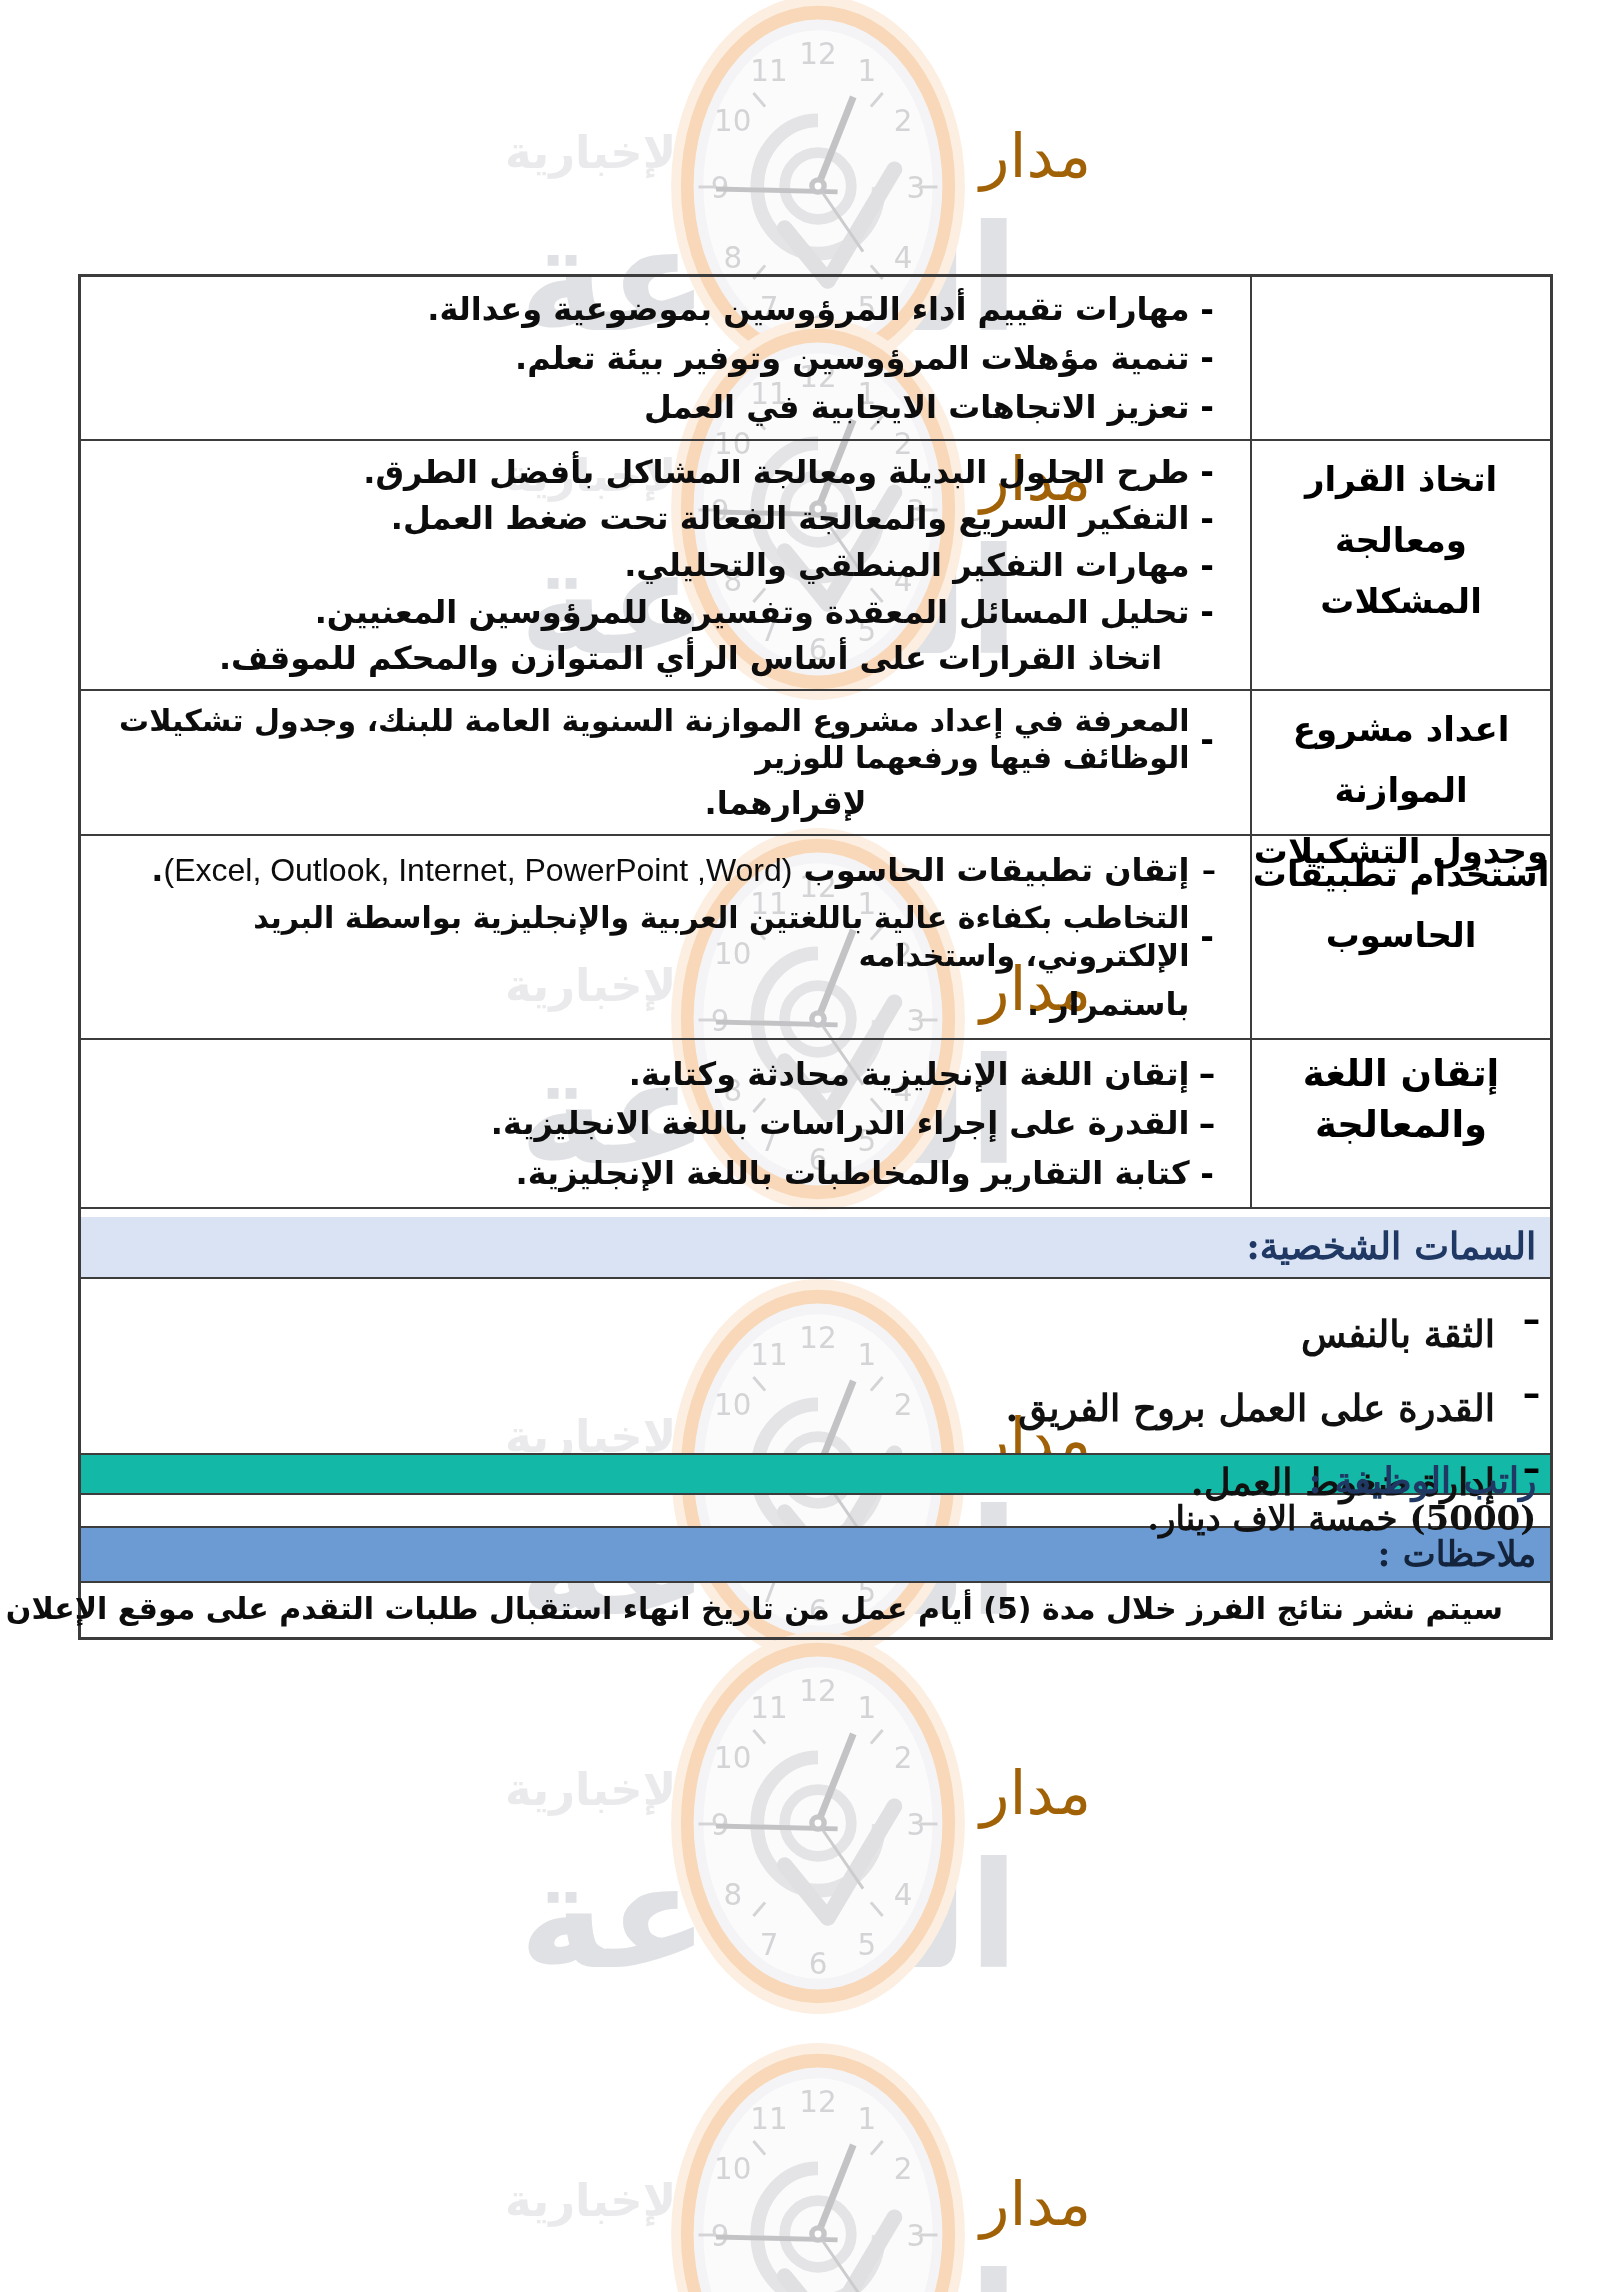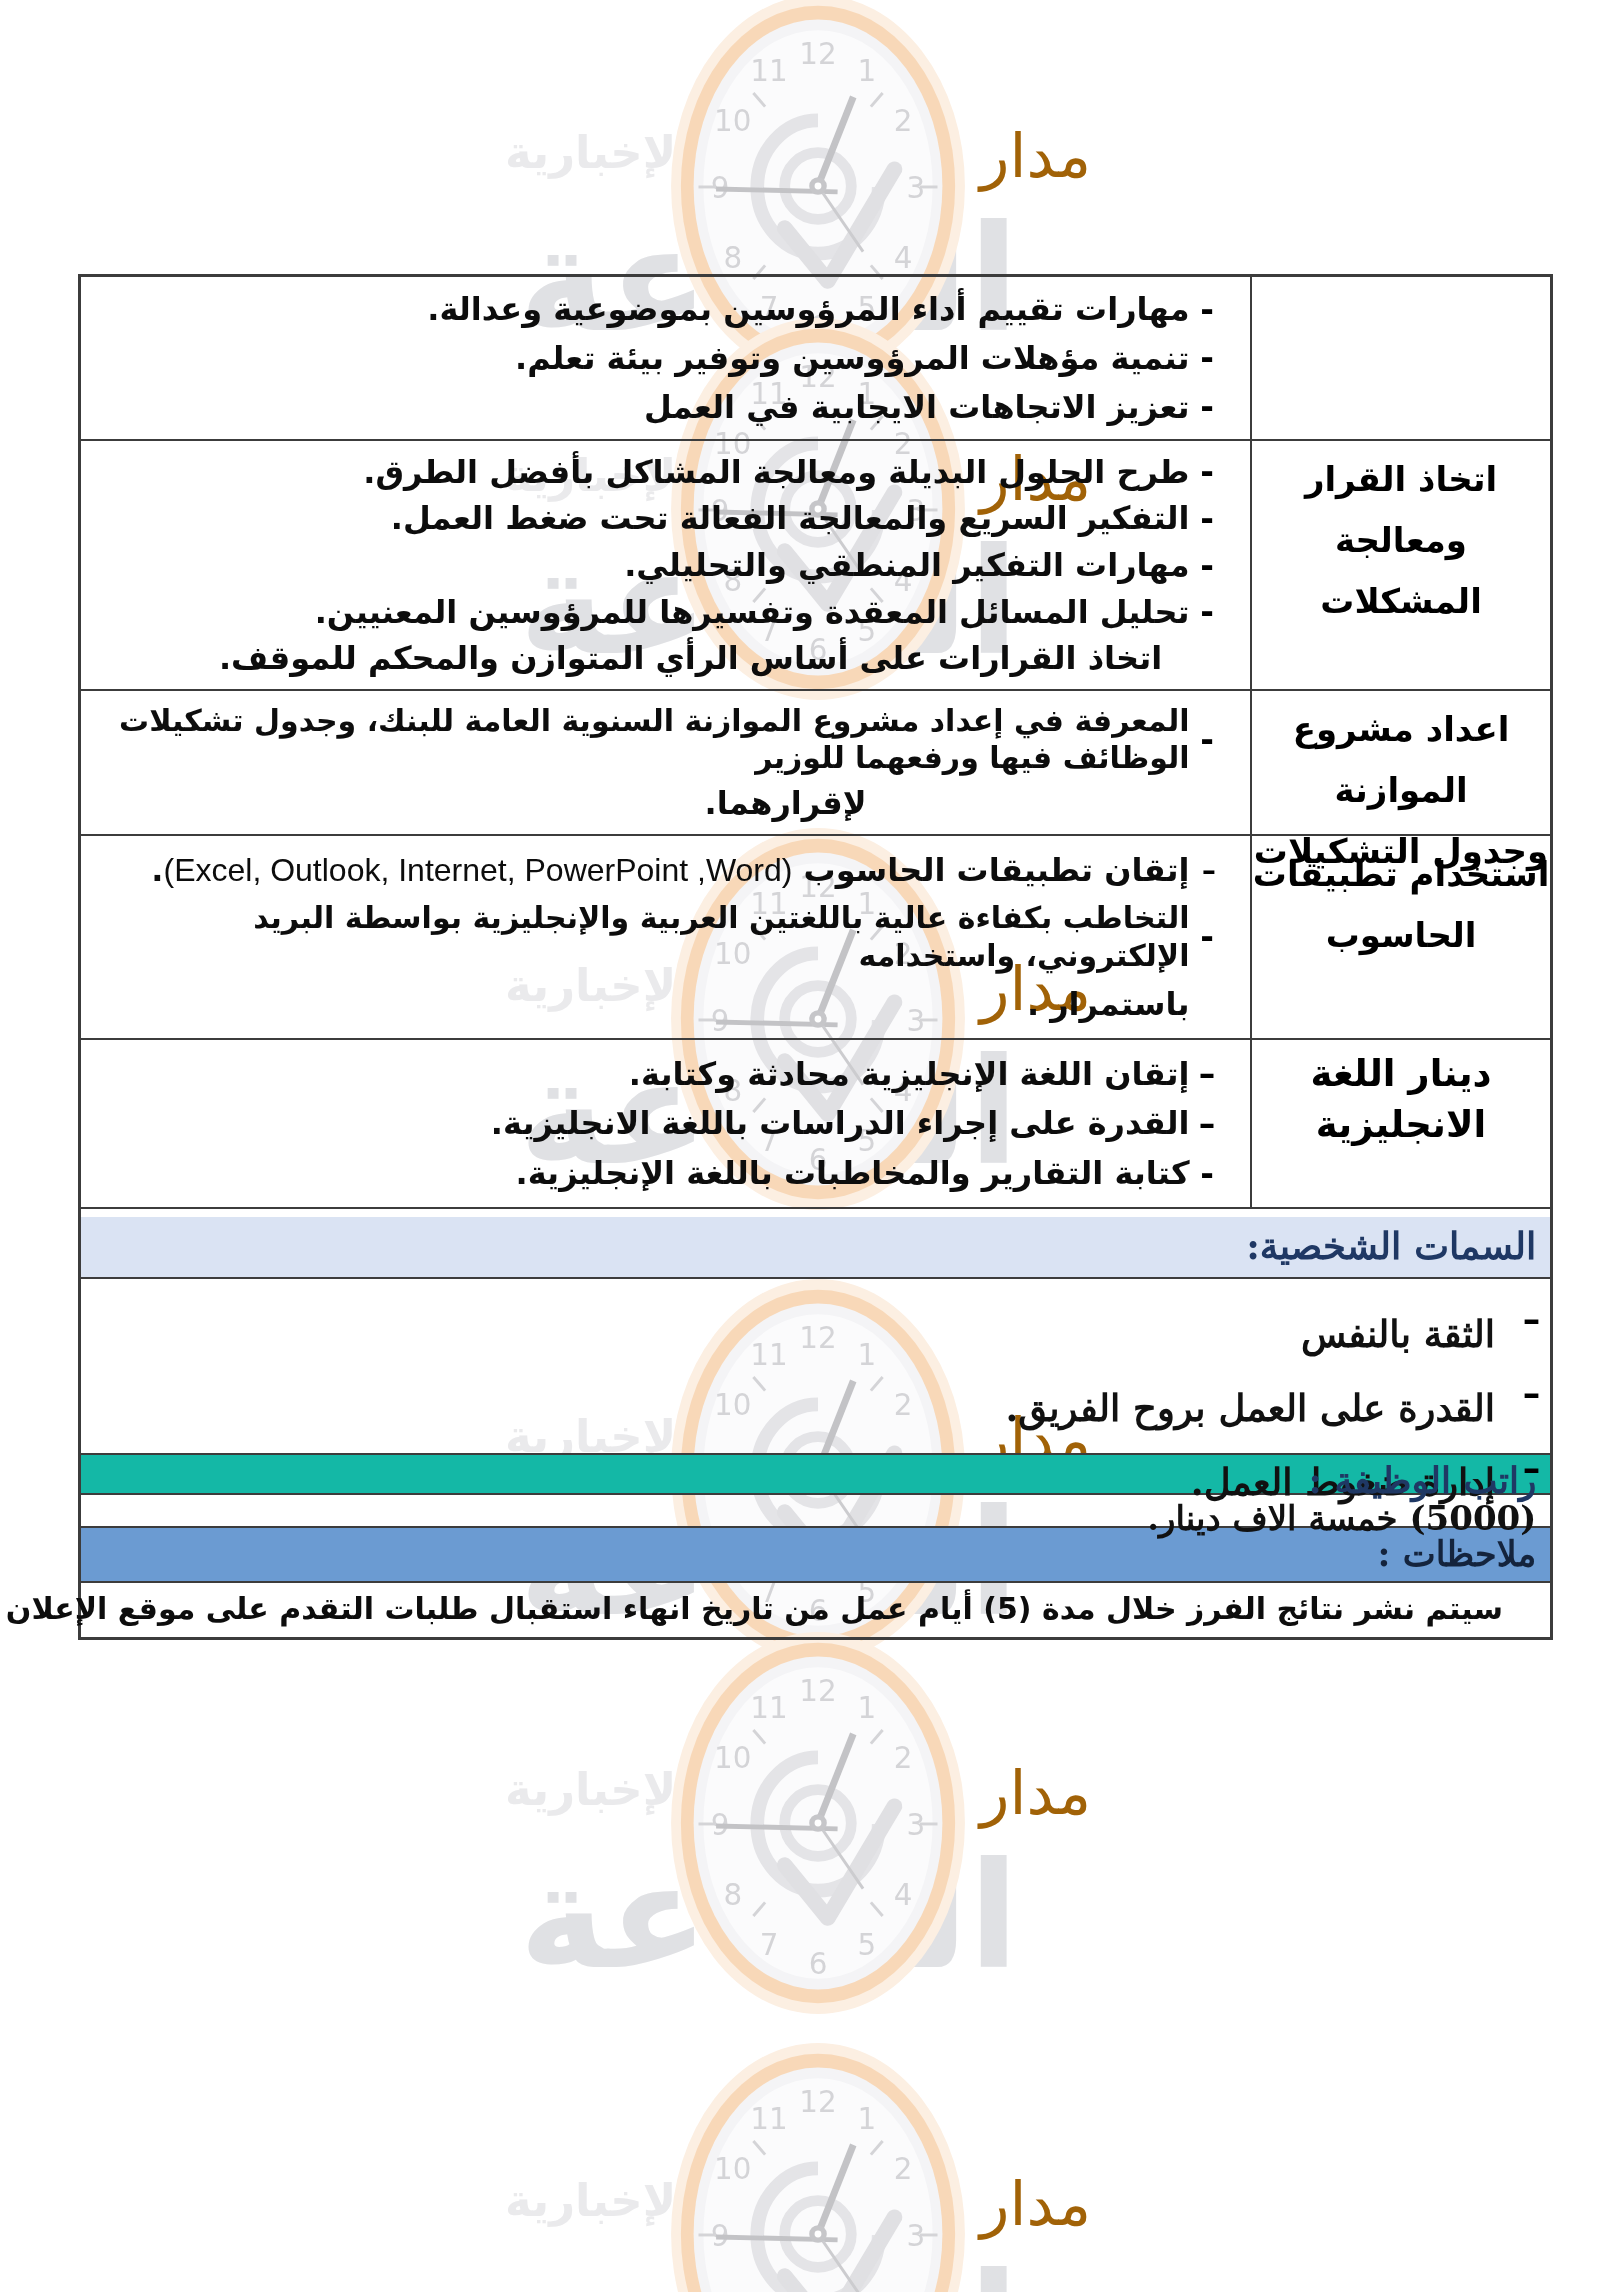--- a/index.html
+++ b/index.html
@@ -239,21 +239,21 @@
         </div>
         <div class="bline">
           <span class="mk mk-empty"></span>
           <span class="bt">باستمرار .</span>
         </div>
       </div>
     </div>
 
     <div class="trow r5">
       <div class="hcell">
-        <span class="hline" style="line-height:51px;font-size:37px">دينار اللغة الانجليزية</span>
+        <span class="hline" style="line-height:51px;font-size:37px">إتقان اللغة والمعالجة</span>
       </div>
       <div class="ccell">
         <div class="bline">
           <span class="mk">–</span>
           <span class="bt">إتقان اللغة الإنجليزية محادثة وكتابة.</span>
         </div>
         <div class="bline">
           <span class="mk">–</span>
           <span class="bt">القدرة على إجراء الدراسات باللغة الانجليزية.</span>
         </div>

